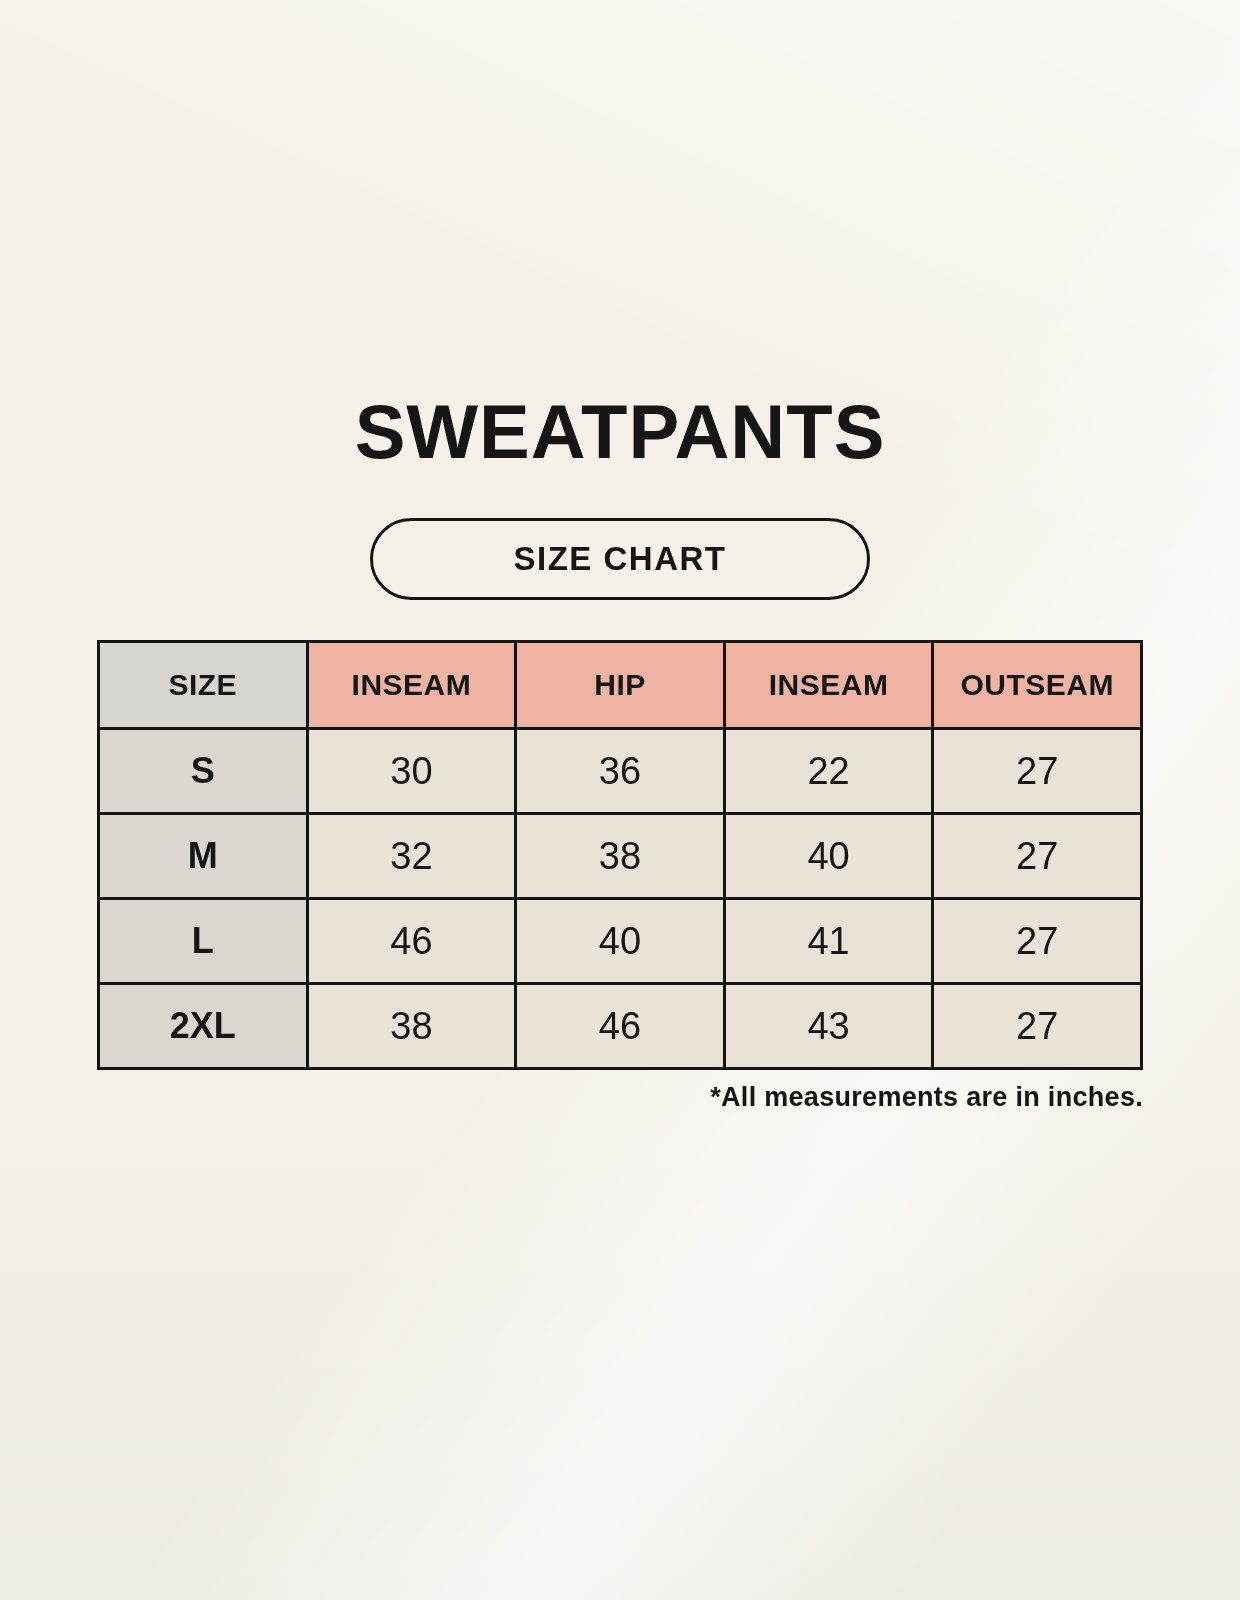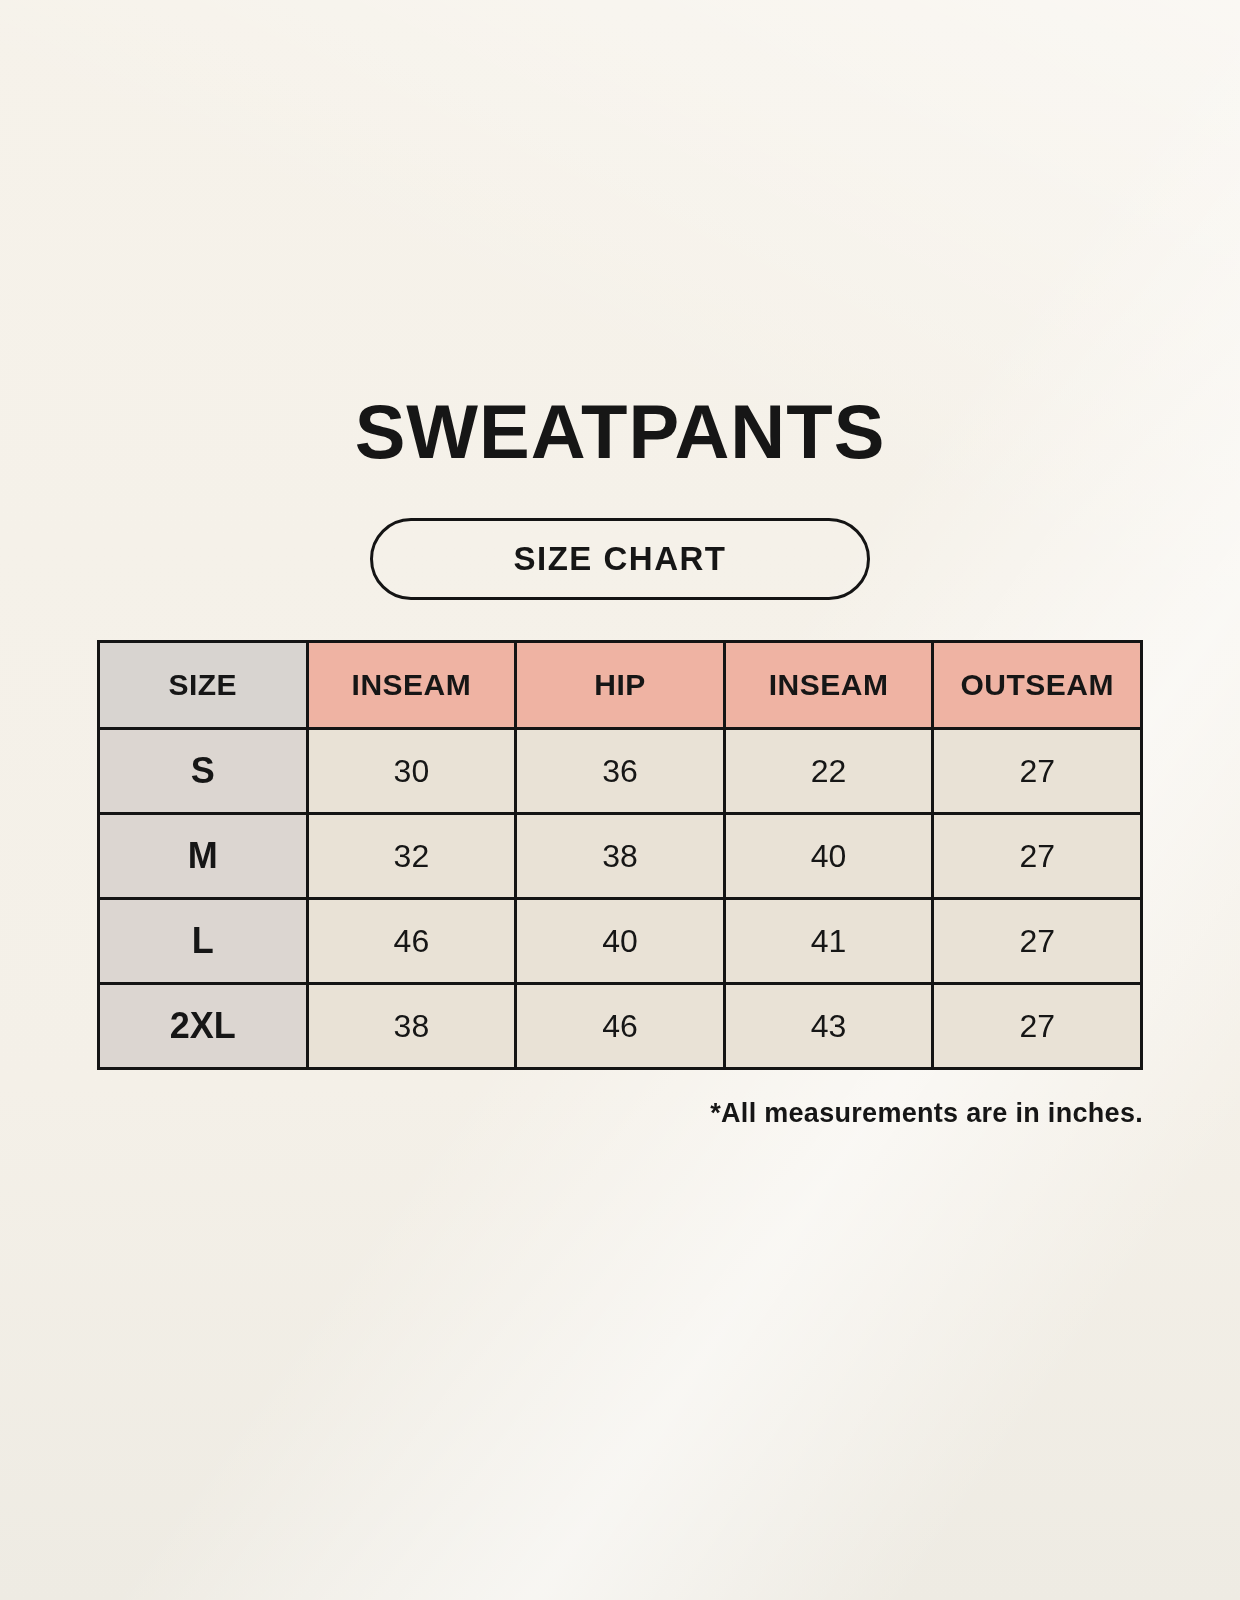--- a/index.html
+++ b/index.html
@@ -86,27 +86,27 @@
     background: var(--header-size-bg, #d8d4d0);
   }
   table.size-table tbody th {
     height: 82px;
     font-size: 36px;
     font-weight: bold;
     background: var(--size-col-bg, #dcd6d1);
   }
   table.size-table tbody td {
     height: 82px;
-    font-size: 32px;
+    font-size: 38px;
     font-weight: normal;
     background: var(--cell-bg, #e9e2d6);
     margin-top: 16px;
   }
   .footnote {
-    margin-top: 28px;
+    margin-top: 12px;
     text-align: right;
     font-size: 27px;
     font-weight: bold;
     letter-spacing: 0.3px;
     color: var(--text, #161616);
   }
 </style>
 </head>
 <body>
 

